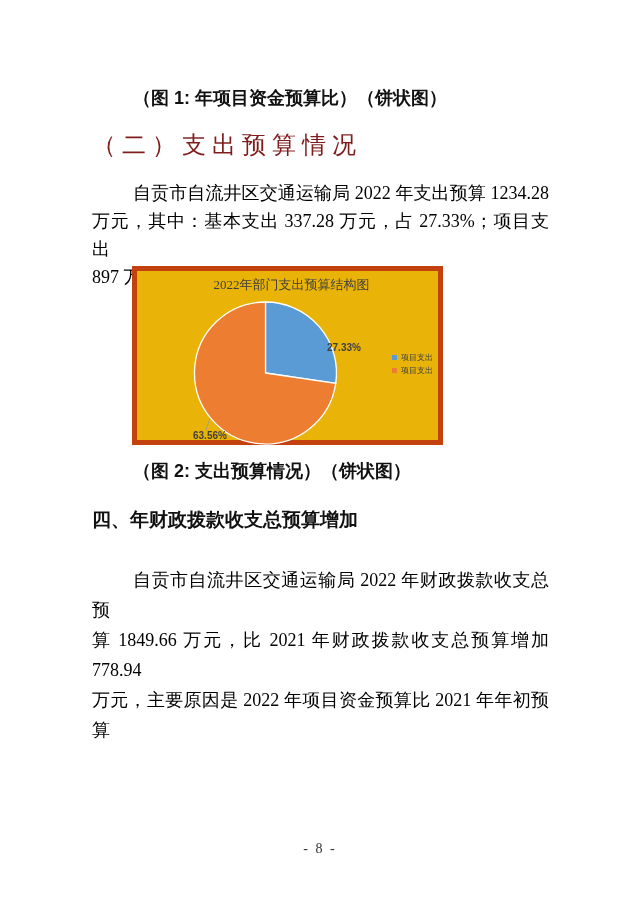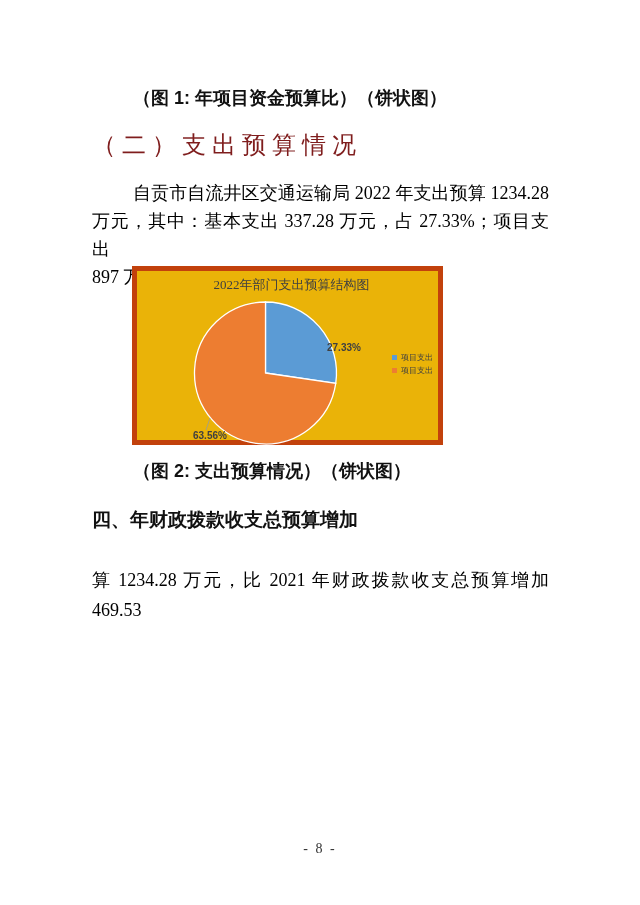--- a/index.html
+++ b/index.html
@@ -141,16 +141,18 @@
       <span class="legend-label">项目支出</span>
     </div>
   </div>
 </div>
 
 <div class="abs fig-caption" style="top:459px">（图 2: 支出预算情况）（饼状图）</div>
 
 <div class="abs hei-heading" style="top:507px">四、年财政拨款收支总预算增加</div>
 
 <div class="abs para p2" style="top:565px">
-  <div class="line">算 1234.28 万元，比 2021 年财政拨款收支总预算增加 469.53</div>
+  <div class="line first">自贡市自流井区交通运输局 2022 年财政拨款收支总预</div>
+  <div class="line">算 1849.66 万元，比 2021 年财政拨款收支总预算增加 778.94</div>
+  <div class="line">万元，主要原因是 2022 年项目资金预算比 2021 年年初预算</div>
 </div>
 
 <div class="abs page-number">- 8 -</div>
 
 </body></html>

